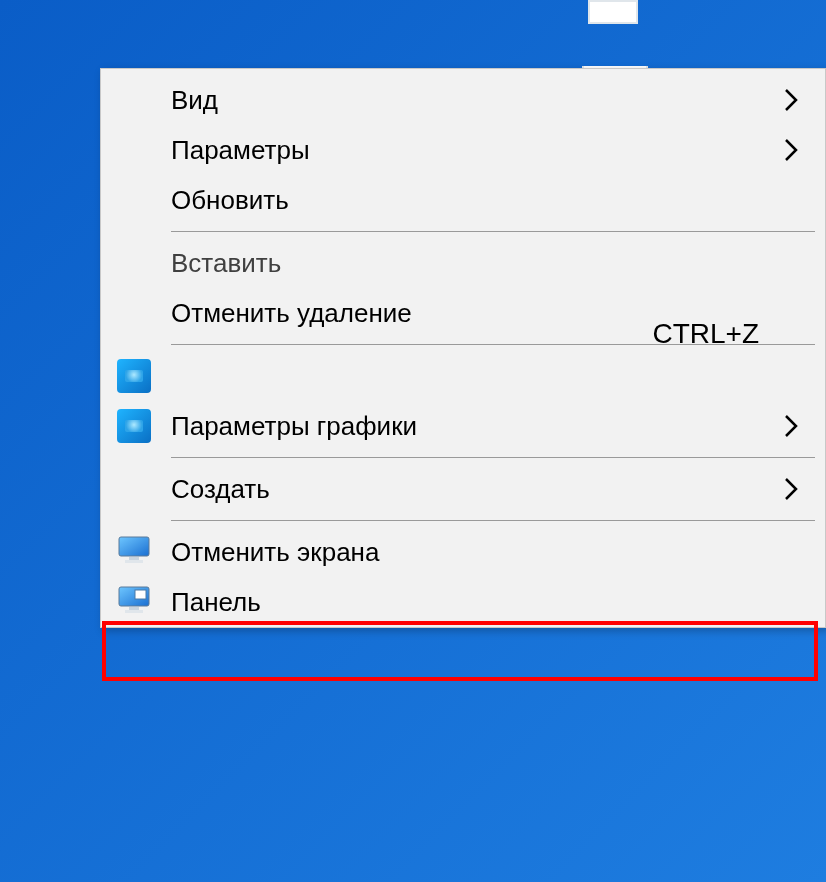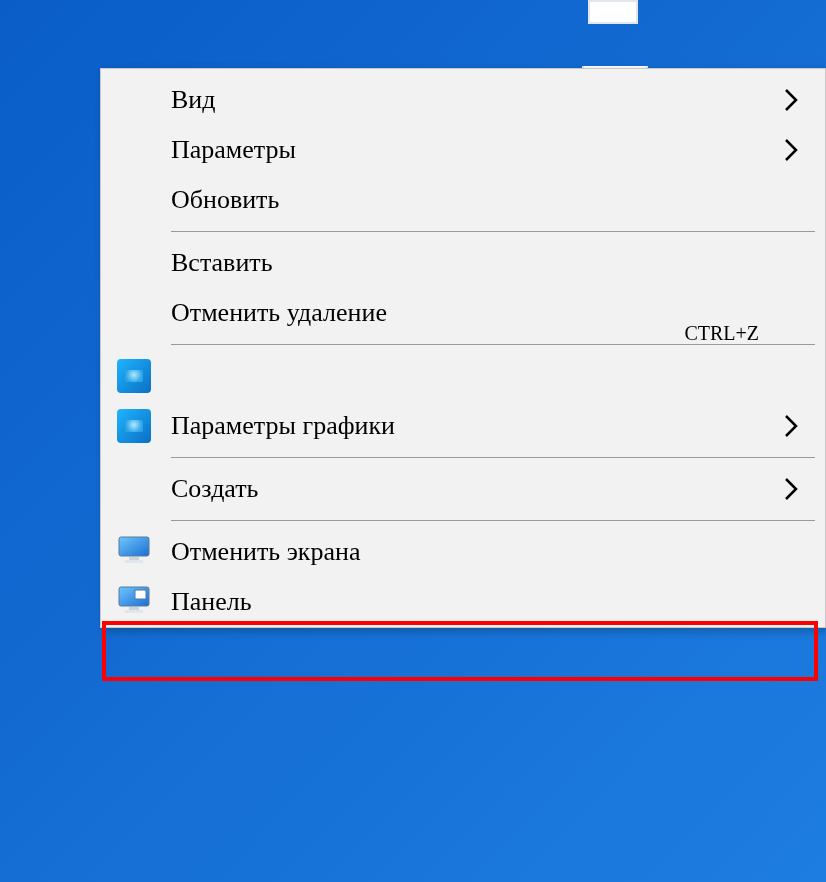--- a/index.html
+++ b/index.html
@@ -31,24 +31,23 @@
     }
     .menu-item {
       display: flex;
       align-items: center;
       height: 50px;
       padding: 0 20px 0 16px;
       font-size: 26px;
       color: #000;
       cursor: pointer;
       position: relative;
-      font-family: Liberation Serif, serif;
     }
     .menu-item.disabled {
-      color: #000000;
+      color: #404040;
       cursor: default;
     }
     .menu-sep {
       height: 1px;
       background: #9a9a9a;
       margin: 6px 10px 6px 70px;
     }
     .icon-slot {
       width: 54px;
       display: flex;
@@ -57,21 +56,21 @@
       flex-shrink: 0;
     }
     .icon-slot svg, .icon-slot .icon-box {
       width: 34px;
       height: 34px;
     }
     .label {
       flex: 1;
     }
     .shortcut {
-      font-size: 20px;
+      font-size: 28px;
       color: #000;
       padding-right: 18px;
       margin-top: 41px;
     }
     .chevron {
       width: 28px;
       display: flex;
       justify-content: center;
       align-items: center;
       flex-shrink: 0;

